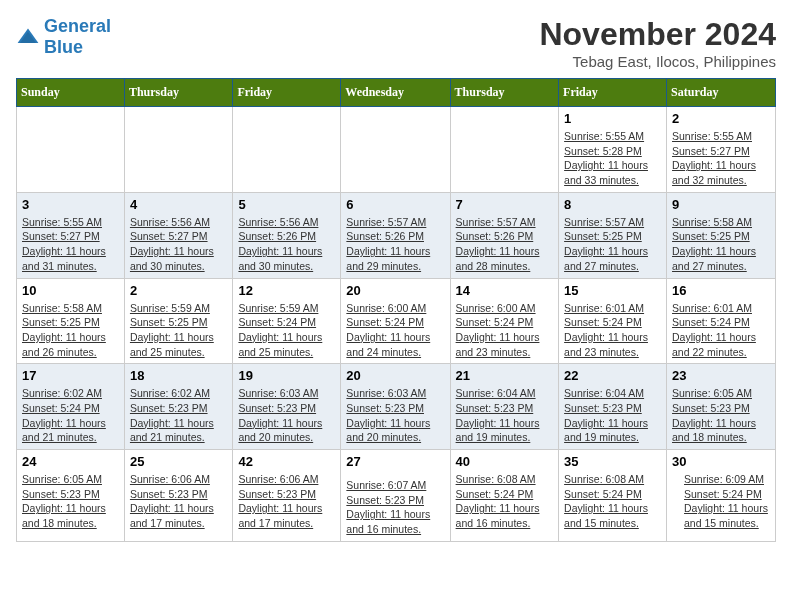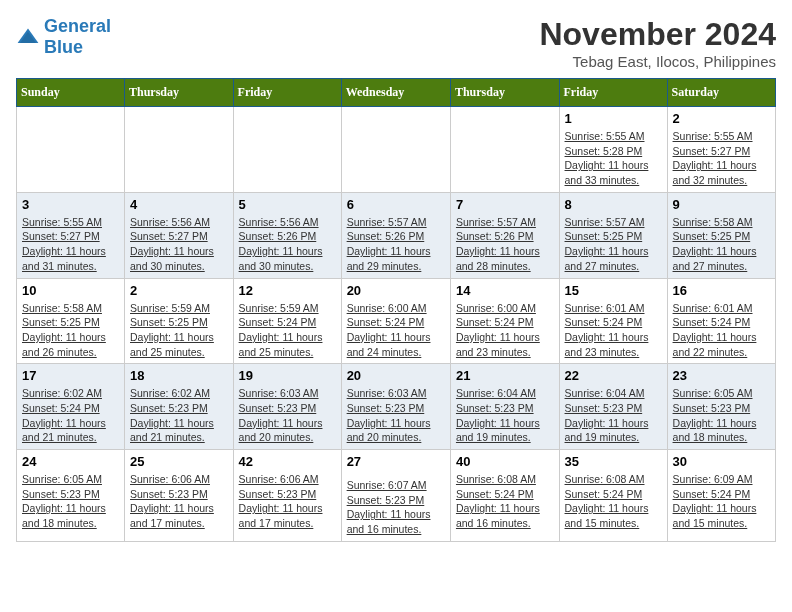--- a/index.html
+++ b/index.html
@@ -338,20 +338,20 @@
         </td>
         <td>
           <span class="day-number">35</span>
           <div class="cell-text" style="white-space: pre-line;">Sunrise: 6:08 AM
 Sunset: 5:24 PM
 Daylight: 11 hours
 and 15 minutes.</div>
         </td>
         <td>
           <span class="day-number">30</span>
-          <div class="cell-text" style="white-space: pre-line;">Sunrise: 6:09 AM
+          <div class="cell-text" style="white-space: pre-line; margin-left: 12px;">Sunrise: 6:09 AM
 Sunset: 5:24 PM
 Daylight: 11 hours
 and 15 minutes.</div>
         </td>
       </tr>
     </tbody>
 </table>
 
 </body></html>

